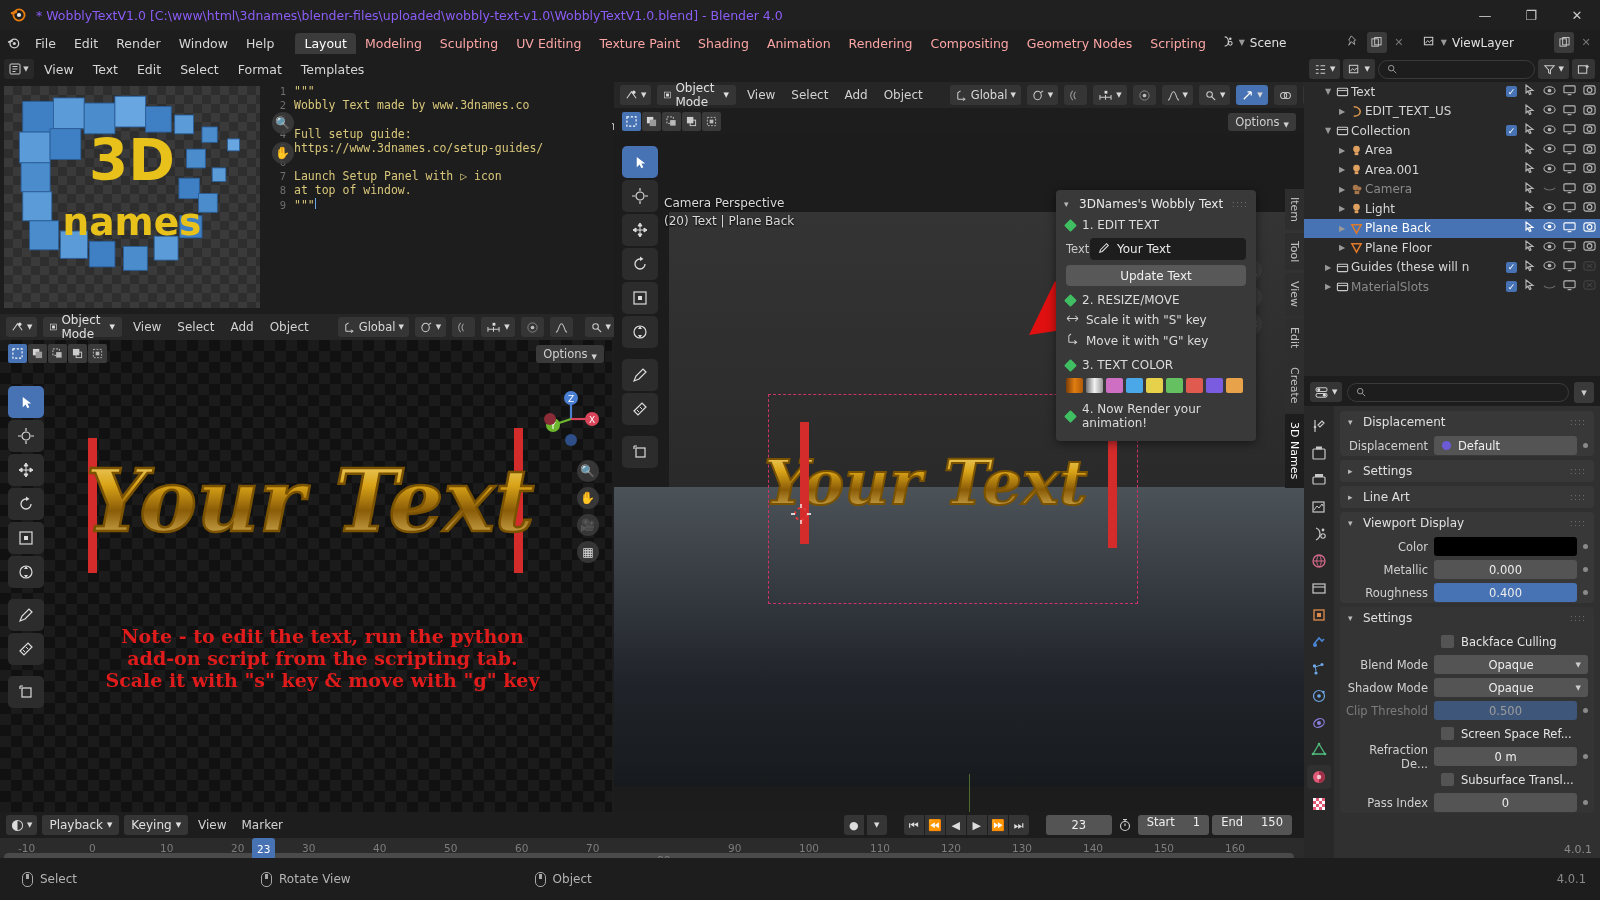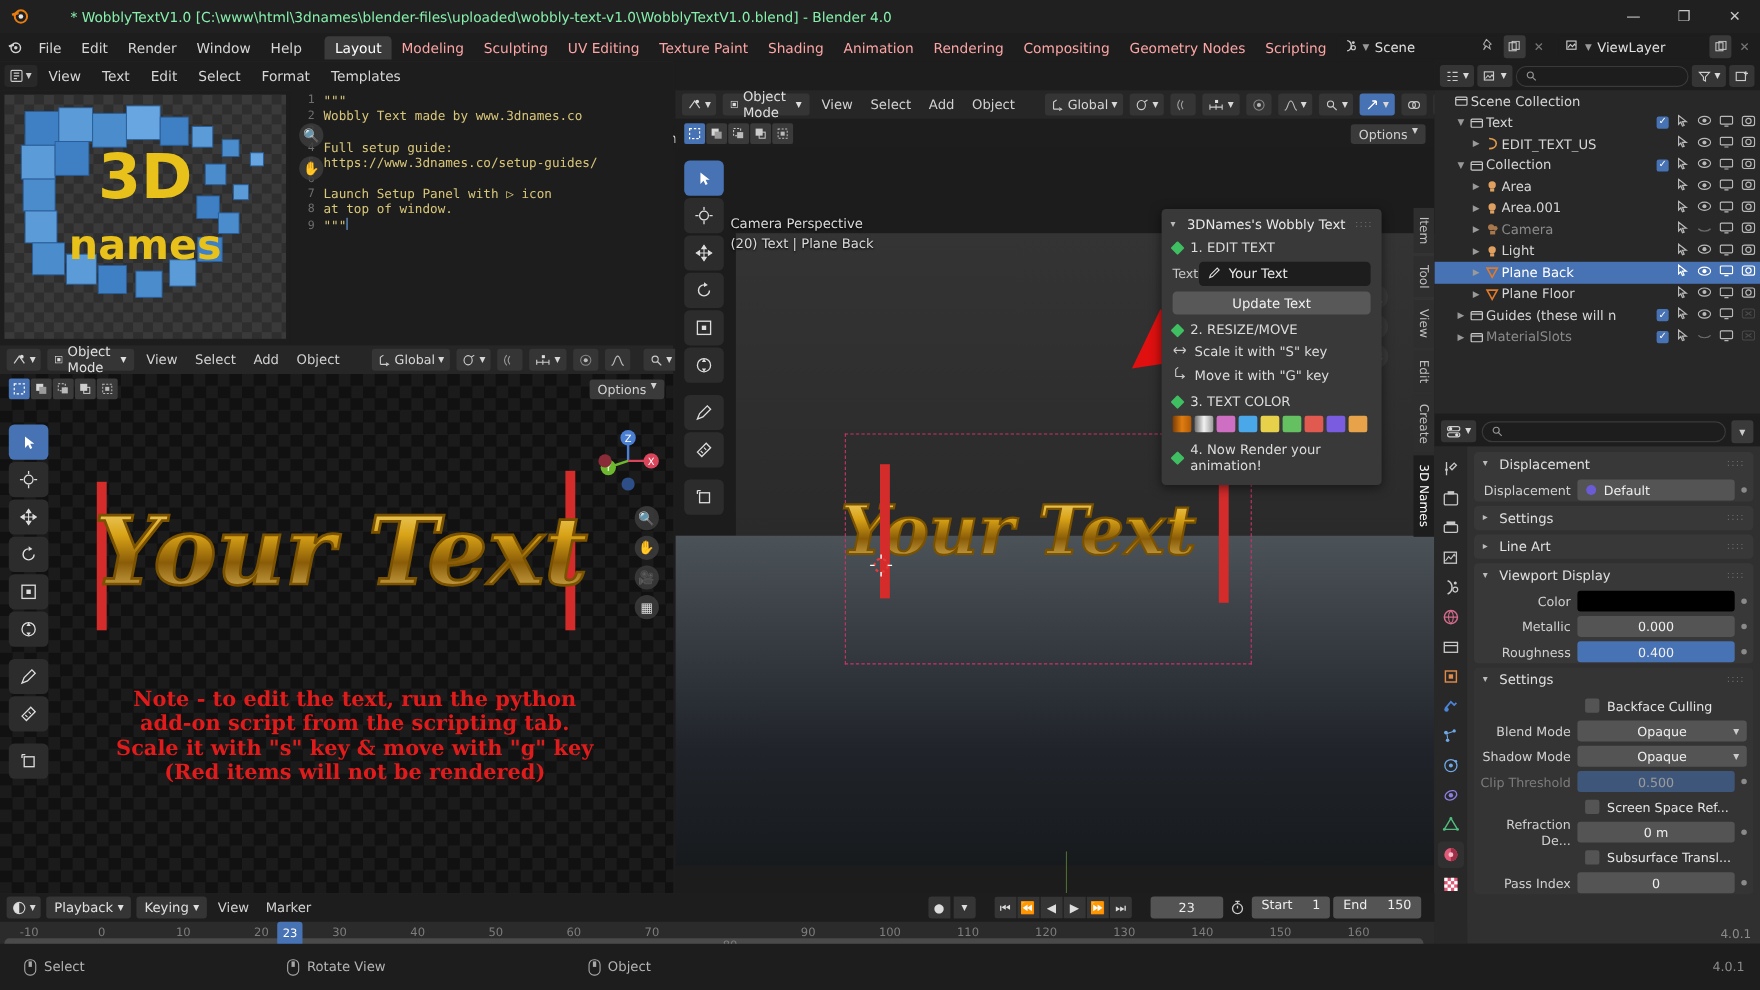--- a/index.html
+++ b/index.html
@@ -4,21 +4,21 @@
 <style>
   * { box-sizing: border-box; margin:0; padding:0; }
   html,body { width:1600px; height:900px; overflow:hidden; background:#1d1d1d;
     font-family:"DejaVu Sans", sans-serif; color:#e5e5e5; font-size:12.5px; }
   .app { position:relative; width:1600px; height:900px; }
 
   
   .titlebar { position:absolute; left:0; top:0; width:1600px; height:30px;
      background:#202020; display:flex; align-items:center; padding-left:8px; }
   .tb-logo { width:20px;height:20px; margin-right:8px; display:flex;align-items:center;justify-content:center; }
-  .tb-title { font-size:12.5px; color:#86efac; white-space:nowrap;margin-left:28px; }
+  .tb-title { font-size:12.5px; color:#8b5cf6; white-space:nowrap; }
   .tb-btns { position:absolute; right:0; top:0; height:30px; display:flex; }
   .tb-btn { width:46px;height:30px; display:flex;align-items:center;justify-content:center;
      color:#c8c8c8; font-size:13px; }
 
   
   .topbar { position:absolute; left:0; top:30px; width:1600px; height:26px;
      background:#1d1d1d; display:flex; align-items:center; }
   .tb-icon { width:26px; height:26px; display:flex; align-items:center; justify-content:center; }
   .menu-item { padding:3px 9px; font-size:12.5px; color:#d6d6d6; border-radius:3px; }
   .tabsep { width:12px; }
@@ -70,21 +70,21 @@
   .mode-chip { display:flex;align-items:center;gap:4px;background:#353535;border-radius:3px;
      height:20px;padding:0 7px;font-size:12px;color:#e0e0e0; }
   .mini-sel { display:flex;align-items:center;gap:3px;background:#353535;border-radius:3px;
      height:20px;padding:0 5px;font-size:11.5px;color:#d8d8d8; }
   .vmenu { font-size:12px;color:#d2d2d2;padding:0 5px; }
   .select-row { position:absolute; left:8px; top:30px; display:flex; gap:1px; }
   .selbx { width:19px;height:19px;background:#3a3a3a;border-radius:2px;
      display:flex;align-items:center;justify-content:center; }
   .selbx.on { background:#4772b3; }
   .optbtn { position:absolute; right:8px; font-size:11.5px; color:#d0d0d0;
-     background:#3a3a3a; border-radius:3px; padding:2px 7px; display:flex; gap:4px; align-items:flex-start;}
+     background:#3a3a3a; border-radius:3px; padding:2px 7px; display:flex; gap:4px; align-items:flex-end;}
 
   
   .toolcol { position:absolute; left:8px; display:flex; flex-direction:column; gap:2px; }
   .tool { width:36px;height:32px;background:#2c2c2c;border-radius:5px;
      display:flex;align-items:center;justify-content:center; }
   .tool.on { background:#4772b3; }
 
   
   .gizmo { position:absolute; width:62px;height:62px; }
 
@@ -618,21 +618,20 @@
             </linearGradient>
           </defs>
           <text x="250" y="86" text-anchor="middle" font-family="DejaVu Serif, serif" font-size="86" font-style="italic" font-weight="bold" fill="url(#goldL)" stroke="#7a5200" stroke-width="2.5">Your Text</text>
         </svg>
       </div>
 
       <div class="note" style="top:285px;">
         <div>Note - to edit the text, run the python</div>
         <div>add-on script from the scripting tab.</div>
         <div>Scale it with "s" key &amp; move with "g" key</div>
-        <div>(Red items will not be rendered)</div>
       </div>
     </div>
   </div>
 
   <div class="panel" id="viewport-main">
     <div class="vp-head">
       <div class="mini-sel">
         <svg width="13" height="13" viewBox="0 0 14 14">
             <path d="M2 10 L7 3 L12 10" fill="none" stroke="#ccc" stroke-width="1.2"></path>
             <circle cx="9.5" cy="3.5" r="1.8" fill="#ddd"></circle>
@@ -972,34 +971,20 @@
         <span style="font-size:7px;">▼</span>
       </div>
       <div class="mini-sel">
         <svg width="13" height="13" viewBox="0 0 14 14">
             <rect x="1.5" y="3" width="9" height="8" fill="none" stroke="#ccc" stroke-width="1.1"></rect>
             <path d="M11 2 V6 M9 4 H13" stroke="#ccc" stroke-width="1.1"></path>
           </svg>
       </div>
     </div>
     <div class="ol-rows" id="outliner-rows">
-        <div class="ol-row">
-          <span style="width:4px;flex:none;"></span>
-          <span class="tri"></span>
-          <span class="oicon">
-            <svg width="13" height="13" viewBox="0 0 14 14">
-              <rect x="1.5" y="3.5" width="11" height="8" rx="1" fill="none" stroke="#c9c9c9" stroke-width="1.2"></rect>
-              <path d="M1.5 6 H12.5" stroke="#c9c9c9" stroke-width="1.1"></path>
-            </svg>
-          </span>
-          <span class="olabel">Scene Collection</span>
-          <span class="ol-ctrls">
-            <span style="width:11px;"></span>
-          </span>
-        </div>
         <div class="ol-row">
           <span style="width:18px;flex:none;"></span>
           <span class="tri">▼</span>
           <span class="oicon">
             <svg width="13" height="13" viewBox="0 0 14 14">
               <rect x="1.5" y="3.5" width="11" height="8" rx="1" fill="none" stroke="#c9c9c9" stroke-width="1.2"></rect>
               <path d="M1.5 6 H12.5" stroke="#c9c9c9" stroke-width="1.1"></path>
             </svg>
           </span>
           <span class="olabel">Text</span>

